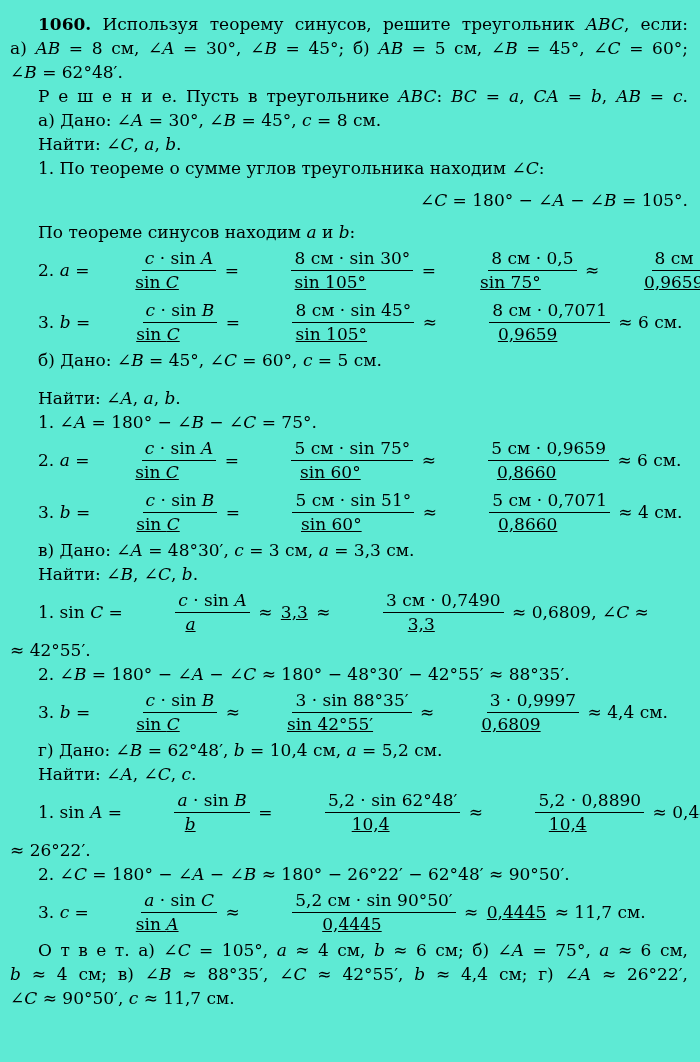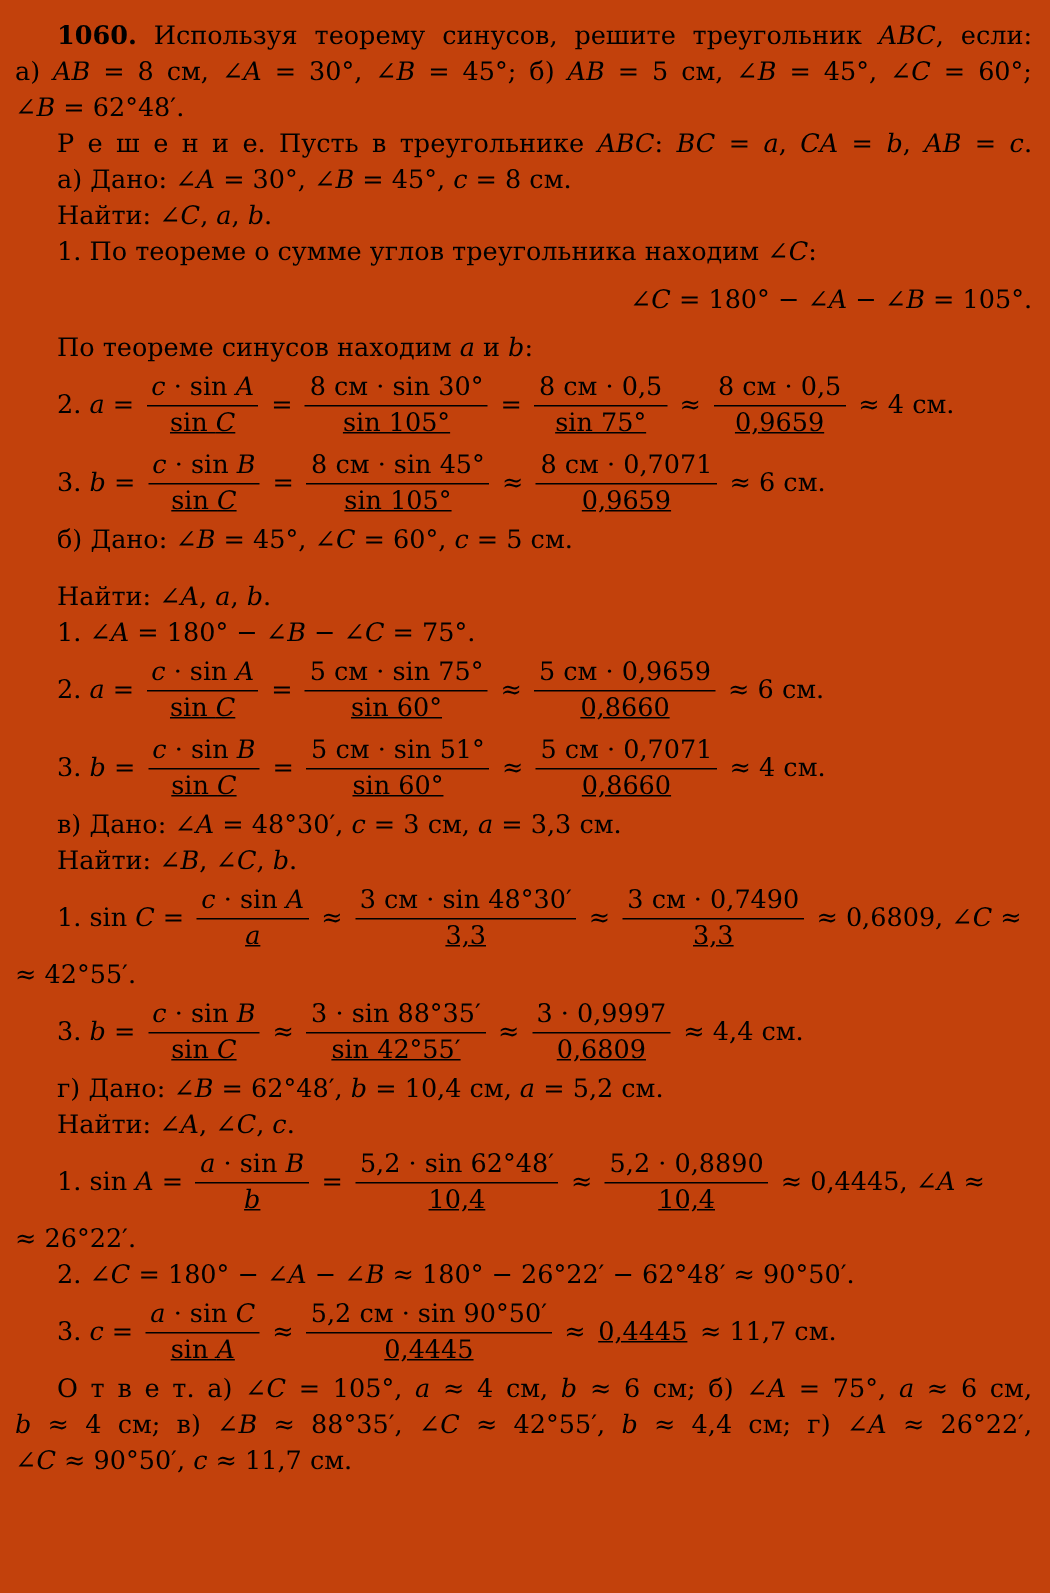--- a/index.html
+++ b/index.html
@@ -1,35 +1,35 @@
 <!DOCTYPE html>
 <html><head>
 <meta charset="utf-8">
 <style>
   html,body{margin:0;padding:0;background:#fff;}
   .page{
     width:700px;height:1062px;box-sizing:border-box;
-    background:#c2410c;color:#000;
+    background:#5eead4;color:#000;
     font-family:"DejaVu Serif", serif;
     font-size:17px;
     padding:12px 12px 0 10px;
     overflow:hidden;
   }
   .line{line-height:24px;}
   .ind{padding-left:28px;}
   .just{text-align:justify;text-align-last:justify;}
   .ctr{text-align:right;margin:8px 0;}
   .gap{margin-top:14px;}
   .tall{height:52px;display:flex;align-items:center;flex-wrap:nowrap;}
   .tall > span{white-space:pre;}
   .frac{
     display:inline-flex;flex-direction:column;align-items:center;
     text-align:center;line-height:21px;margin:0 3px;vertical-align:middle;
   }
-  .frac .num{border-bottom:1.4px solid #000;padding:0 3px 1px;}
+  .frac .num{border-bottom:1.4px solid #000;padding:0 3px 1px;margin-left:44px;}
   .frac .den{padding-top:1px;text-decoration:underline;}
   .frac span{white-space:pre;}
   .it{font-style:italic;}
   .bd{font-weight:bold;}
 </style>
 </head>
 <body>
 
 <div class="page">
   <div>
@@ -92,28 +92,29 @@
         <span> ≈ 4 см.</span>
       </div>
       <div class="line ind"><span>в) Дано: ∠</span><span class="it">A</span><span> = 48°30′, </span><span class="it">c</span><span> = 3 см, </span><span class="it">a</span><span> = 3,3 см.</span></div>
       <div class="line ind"><span>Найти: ∠</span><span class="it">B</span><span>, ∠</span><span class="it">C</span><span>, </span><span class="it">b</span><span>.</span></div>
       <div class="line ind tall">
         <span>1. sin </span>
         <span class="it">C</span>
         <span> = </span>
         <span class="frac"><span class="num"><span class="it">c</span><span> · sin </span><span class="it">A</span></span><span class="den"><span class="it">a</span></span></span>
         <span> ≈ </span>
-        <span class="frac"><span class="num"><span>3 см · sin 48°30′</span></span><span class="den"><span>3,3</span></span></span>
+        <span class="frac"><span class="den"><span>3,3</span></span></span>
         <span> ≈ </span>
         <span class="frac"><span class="num"><span>3 см · 0,7490</span></span><span class="den"><span>3,3</span></span></span>
         <span> ≈ 0,6809, ∠</span>
         <span class="it">C</span>
         <span> ≈</span>
       </div>
       <div class="line"><span>≈ 42°55′.</span></div>
+      <div class="line ind"><span>2. ∠</span><span class="it">B</span><span> = 180° − ∠</span><span class="it">A</span><span> − ∠</span><span class="it">C</span><span> ≈ 180° − 48°30′ − 42°55′ ≈ 88°35′.</span></div>
       <div class="line ind tall">
         <span>3. </span>
         <span class="it">b</span>
         <span> = </span>
         <span class="frac"><span class="num"><span class="it">c</span><span> · sin </span><span class="it">B</span></span><span class="den"><span>sin </span><span class="it">C</span></span></span>
         <span> ≈ </span>
         <span class="frac"><span class="num"><span>3 · sin 88°35′</span></span><span class="den"><span>sin 42°55′</span></span></span>
         <span> ≈ </span>
         <span class="frac"><span class="num"><span>3 · 0,9997</span></span><span class="den"><span>0,6809</span></span></span>
         <span> ≈ 4,4 см.</span>

